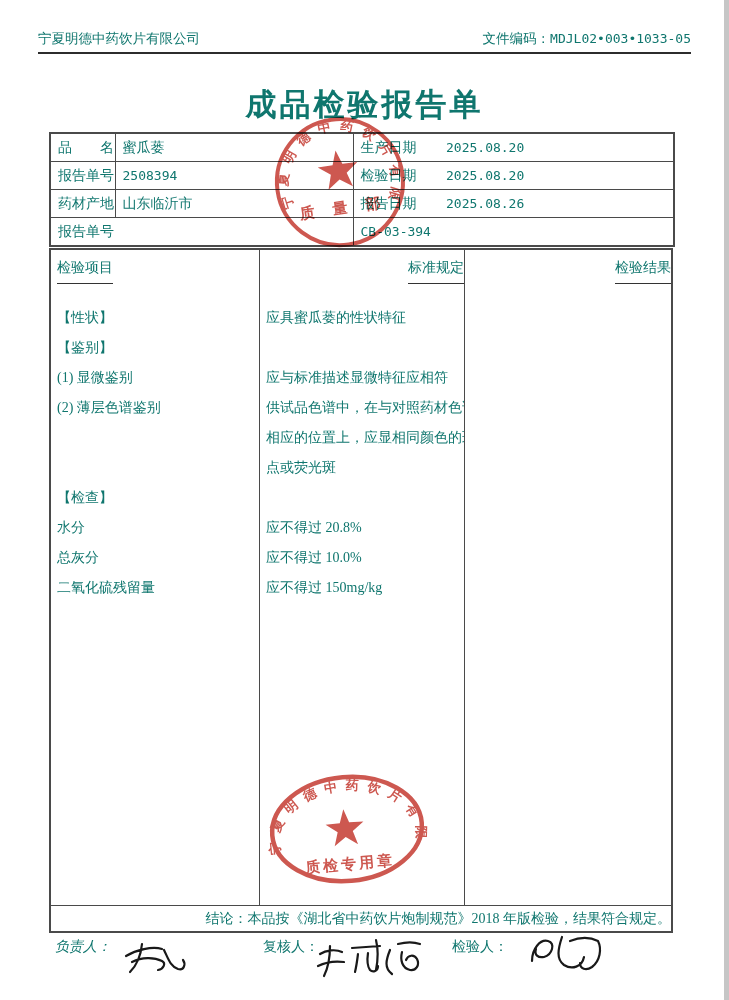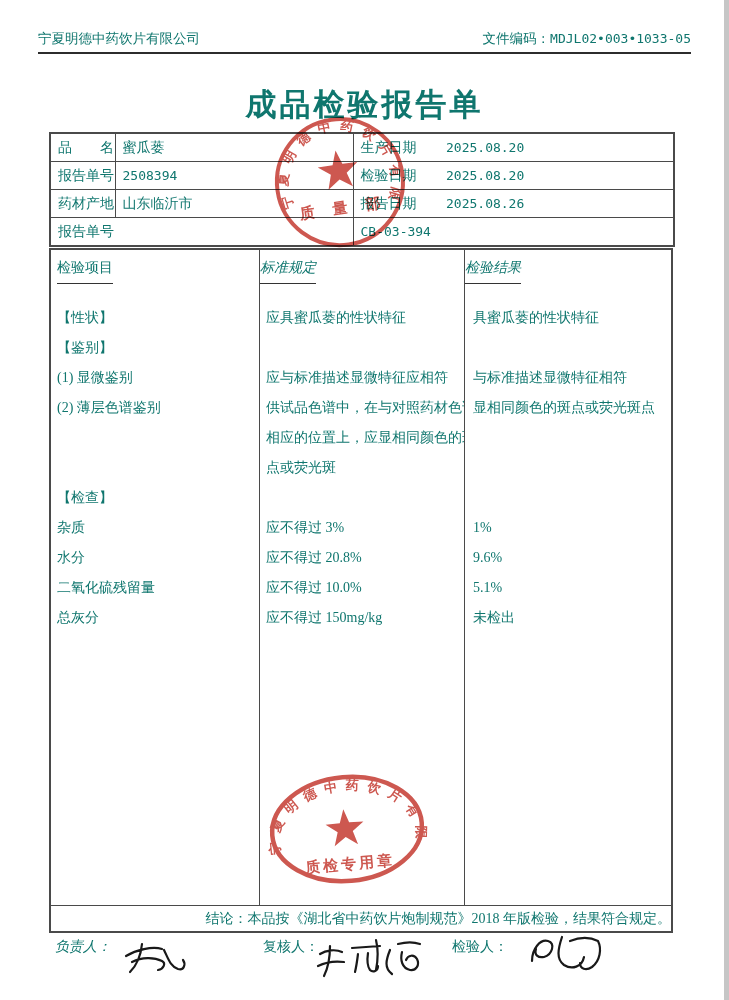--- a/index.html
+++ b/index.html
@@ -27,21 +27,21 @@
   td.rcell .rlabel{display:inline-block;}
   td.rcell .rvalue{margin-left:26px;text-align:right;}
   
   .t2{position:absolute;top:248px;left:49px;width:624px;border:2px solid #4a4a4a;
       font-size:14px;box-sizing:border-box;}
   .t2-body{display:grid;grid-template-columns:209px 205px 1fr;height:655px;}
   .t2col{border-right:1px solid #4a4a4a;overflow:hidden;}
   .t2col:last-child{border-right:none;}
   .t2head{height:46px;padding-top:9px;box-sizing:border-box;}
   .t2head.left{padding-left:6px;text-align:left;}
-  .t2head.center{text-align:left;font-style:italic;}
+  .t2head.center{text-align:right;}
   .hul{border-bottom:1px solid #333;padding-bottom:8px;}
   .lines{margin-top:7px;}
   .lnrow{height:30px;display:flex;align-items:center;white-space:nowrap;}
   .t2col.c1 .lnrow{padding-left:6px;}
   .t2col.c2 .lnrow{padding-left:6px;}
   .t2col.c3 .lnrow{padding-left:8px;}
   .t2-conclusion{border-top:1px solid #4a4a4a;height:25px;line-height:25px;
                  padding-left:6px;white-space:nowrap;overflow:hidden;text-align:right;}
   
   .sigrow{position:absolute;top:938px;left:49px;width:624px;height:20px;font-size:14px;}
@@ -113,57 +113,42 @@
       <div class="t2col c1">
         <div class="t2head left"><span class="hul">检验项目</span></div>
         <div class="lines">
           <div class="lnrow">【性状】</div>
           <div class="lnrow">【鉴别】</div>
           <div class="lnrow">(1) 显微鉴别</div>
           <div class="lnrow">(2) 薄层色谱鉴别</div>
           <div class="lnrow"></div>
           <div class="lnrow"></div>
           <div class="lnrow">【检查】</div>
-          <div class="lnrow">杂质</div>
           <div class="lnrow">水分</div>
+          <div class="lnrow">总灰分</div>
           <div class="lnrow">二氧化硫残留量</div>
-          <div class="lnrow">总灰分</div>
         </div>
       </div>
       <div class="t2col c2">
         <div class="t2head center"><span class="hul">标准规定</span></div>
         <div class="lines">
           <div class="lnrow">应具蜜瓜蒌的性状特征</div>
           <div class="lnrow"></div>
           <div class="lnrow">应与标准描述显微特征应相符</div>
           <div class="lnrow">供试品色谱中，在与对照药材色谱</div>
           <div class="lnrow">相应的位置上，应显相同颜色的斑</div>
           <div class="lnrow">点或荧光斑</div>
           <div class="lnrow"></div>
-          <div class="lnrow">应不得过 3%</div>
           <div class="lnrow">应不得过 20.8%</div>
           <div class="lnrow">应不得过 10.0%</div>
           <div class="lnrow">应不得过 150mg/kg</div>
         </div>
       </div>
       <div class="t2col c3">
         <div class="t2head center"><span class="hul">检验结果</span></div>
-        <div class="lines">
-          <div class="lnrow">具蜜瓜蒌的性状特征</div>
-          <div class="lnrow"></div>
-          <div class="lnrow">与标准描述显微特征相符</div>
-          <div class="lnrow">显相同颜色的斑点或荧光斑点</div>
-          <div class="lnrow"></div>
-          <div class="lnrow"></div>
-          <div class="lnrow"></div>
-          <div class="lnrow">1%</div>
-          <div class="lnrow">9.6%</div>
-          <div class="lnrow">5.1%</div>
-          <div class="lnrow">未检出</div>
-        </div>
       </div>
     </div>
     <div class="t2-conclusion">结论：本品按《湖北省中药饮片炮制规范》2018 年版检验，结果符合规定。</div>
   </div>
 
   <div class="sigrow">
     <span class="lbl l1">负责人：</span>
     <span class="lbl l2">复核人：</span>
     <span class="lbl l3">检验人：</span>
   </div>

